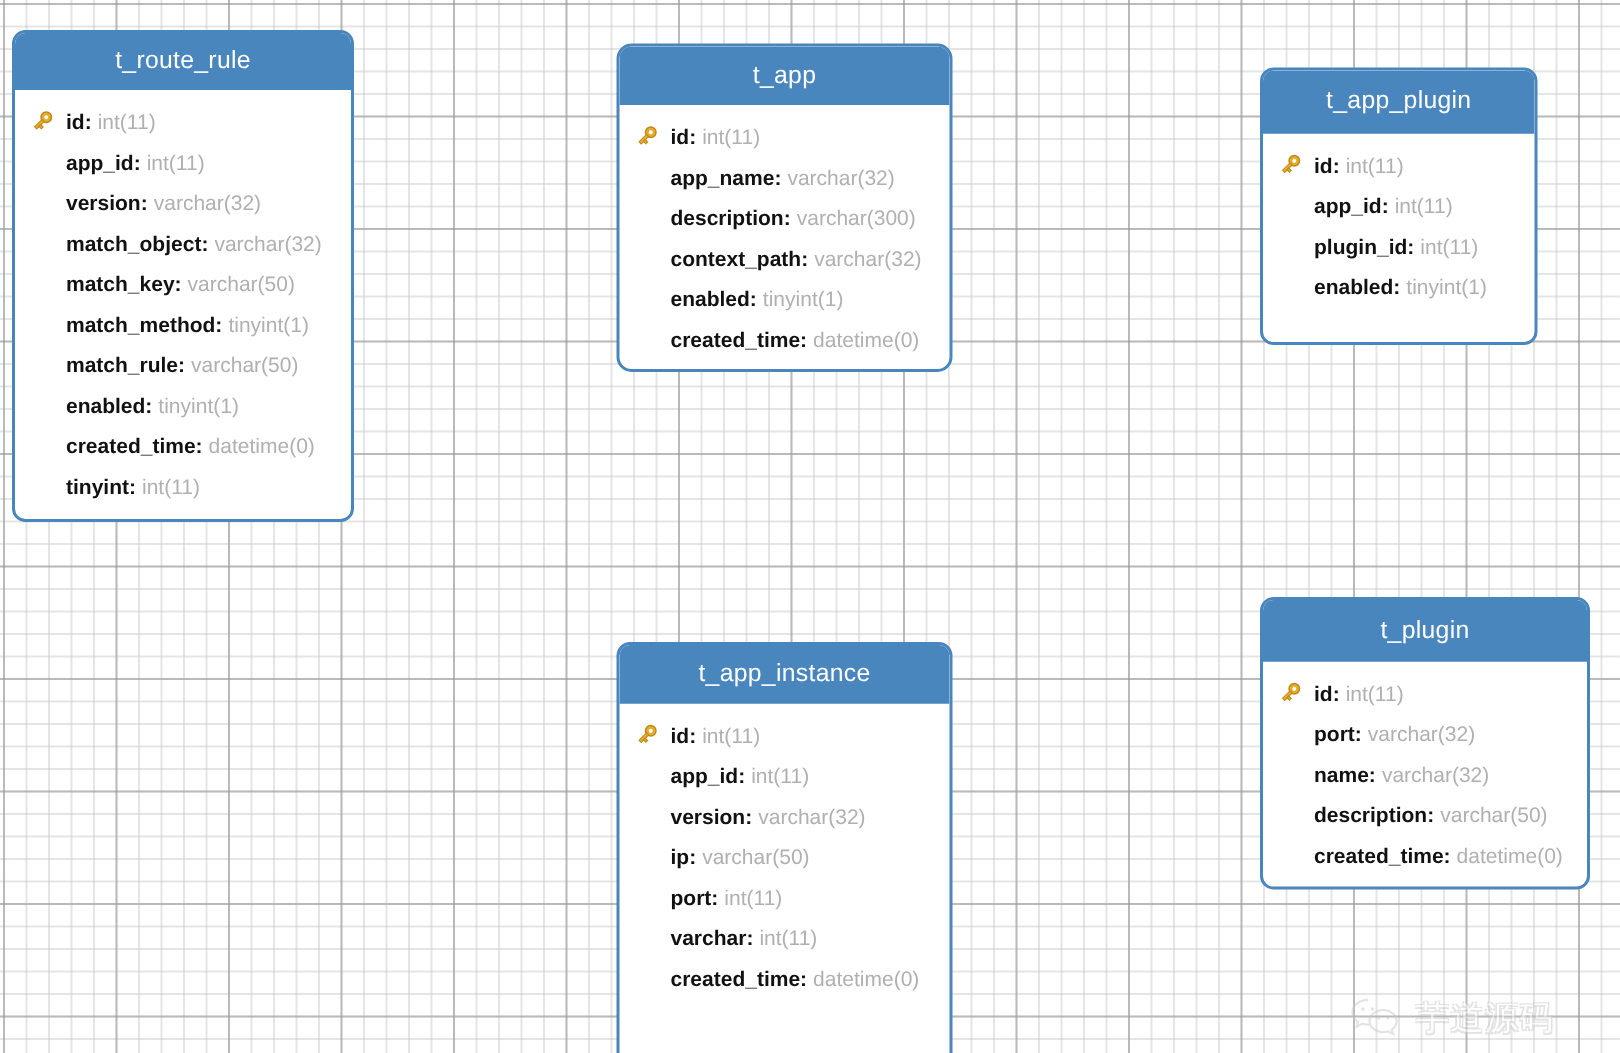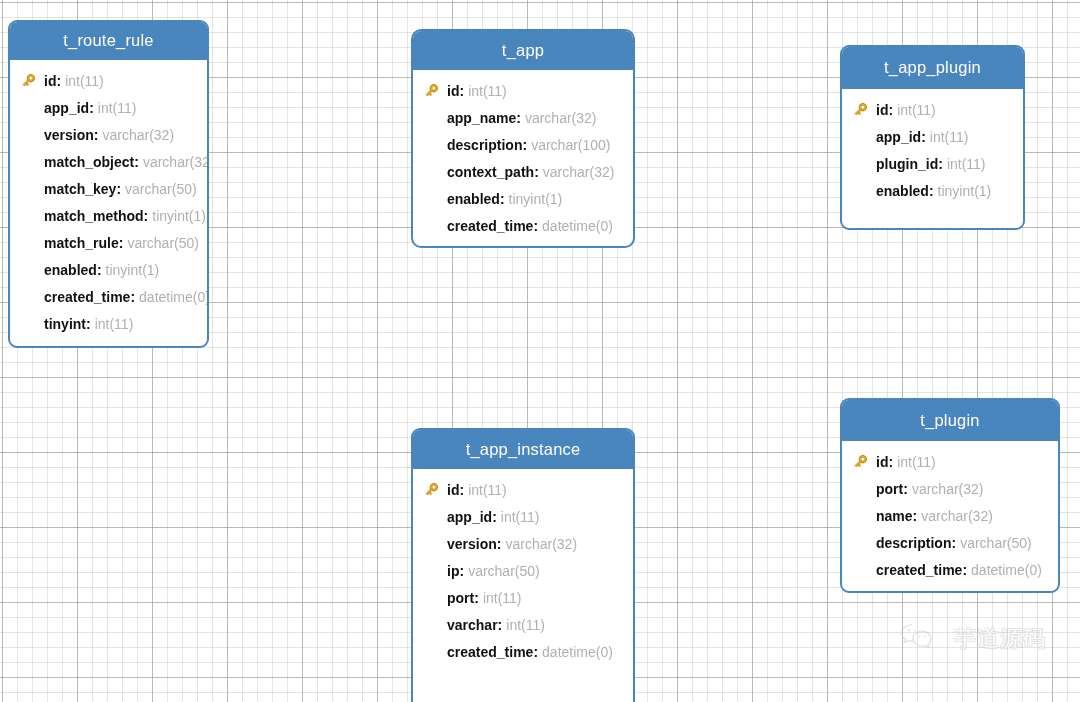--- a/index.html
+++ b/index.html
@@ -96,43 +96,43 @@
     margin-right: 4px;
   }
 
   .col-type {
     font-size: 14px;
     font-weight: normal;
     color: #b0b0b0;
   }
 
   
-  #node-t_route_rule   { left: 8px;   top: 20px;  width: 201px; height: 328px; }
+  #node-t_route_rule   { left: 8px;   top: 20px;  width: 228px; height: 328px; }
   #node-t_route_rule   .table-header { height: 38px; }
 
   #node-t_app          { left: 411px; top: 29px;  width: 224px; height: 219px; border-radius: 10px; }
   #node-t_app          .table-header { height: 39px; }
 
   #node-t_app_plugin   { left: 840px; top: 45px;  width: 185px; height: 185px; }
   #node-t_app_plugin   .table-header { height: 42px; }
 
   #node-t_app_instance { left: 411px; top: 428px; width: 224px; height: 309px; }
   #node-t_app_instance .table-header { height: 39px; }
 
   #node-t_plugin       { left: 840px; top: 398px; width: 220px; height: 195px; }
   #node-t_plugin       .table-header { height: 41px; text-align: center; }
 
   
   #watermark {
     position: absolute;
     left: 900px;
-    top: 622px;
+    top: 664px;
     display: flex;
-    align-items: flex-end;
-    gap: 20px;
+    align-items: flex-start;
+    gap: 10px;
     opacity: 0.5;
     pointer-events: none;
   }
   #watermark .wm-text {
     font-size: 22px;
     color: #ffffff;
     font-family: "DejaVu Sans", sans-serif;
     letter-spacing: 1px;
     text-shadow:
       -1px -1px 0 #c9c9c9,
@@ -240,21 +240,21 @@
         <div class="column-row">
           <span class="key-slot"></span>
           <span class="col-name">app_name</span>
           <span class="col-sep">:</span>
           <span class="col-type">varchar(32)</span>
         </div>
         <div class="column-row">
           <span class="key-slot"></span>
           <span class="col-name">description</span>
           <span class="col-sep">:</span>
-          <span class="col-type">varchar(100)</span>
+          <span class="col-type">varchar(300)</span>
         </div>
         <div class="column-row">
           <span class="key-slot"></span>
           <span class="col-name">context_path</span>
           <span class="col-sep">:</span>
           <span class="col-type">varchar(32)</span>
         </div>
         <div class="column-row">
           <span class="key-slot"></span>
           <span class="col-name">enabled</span>

